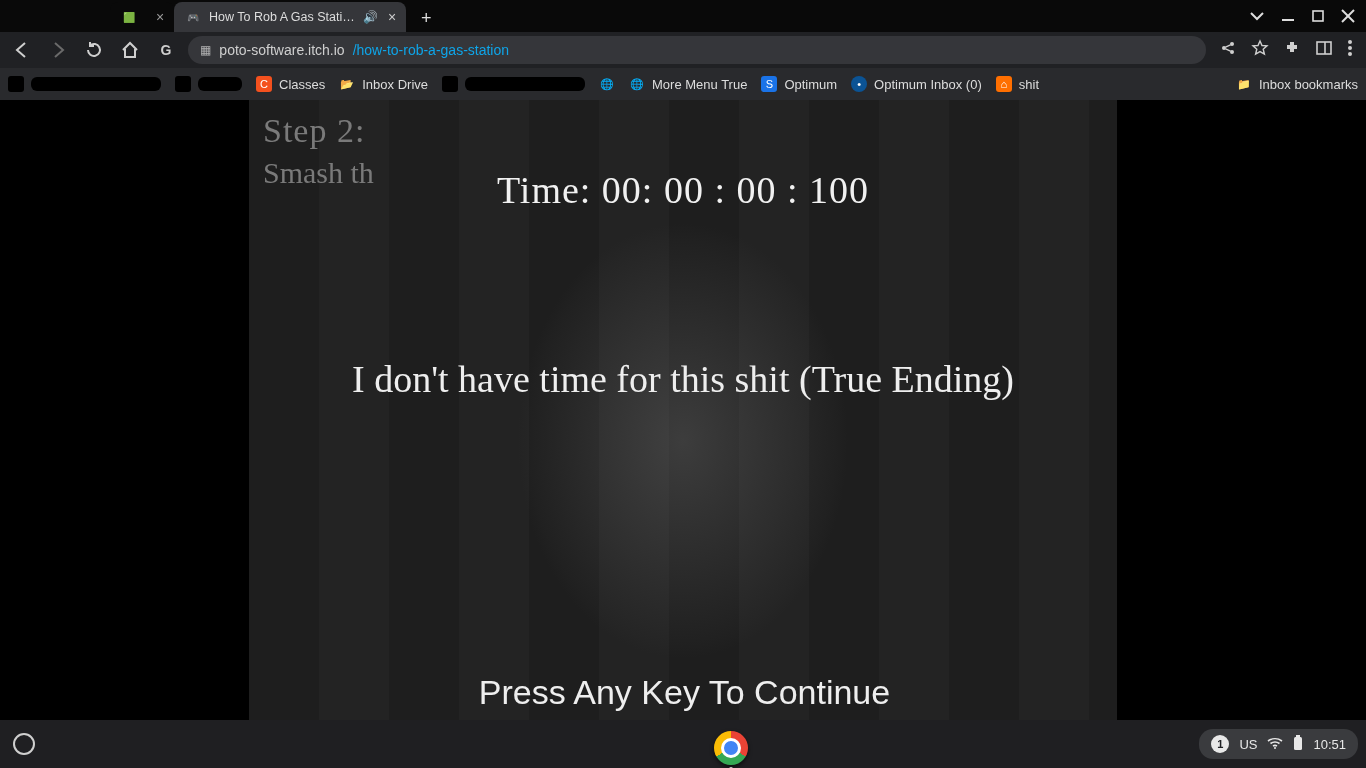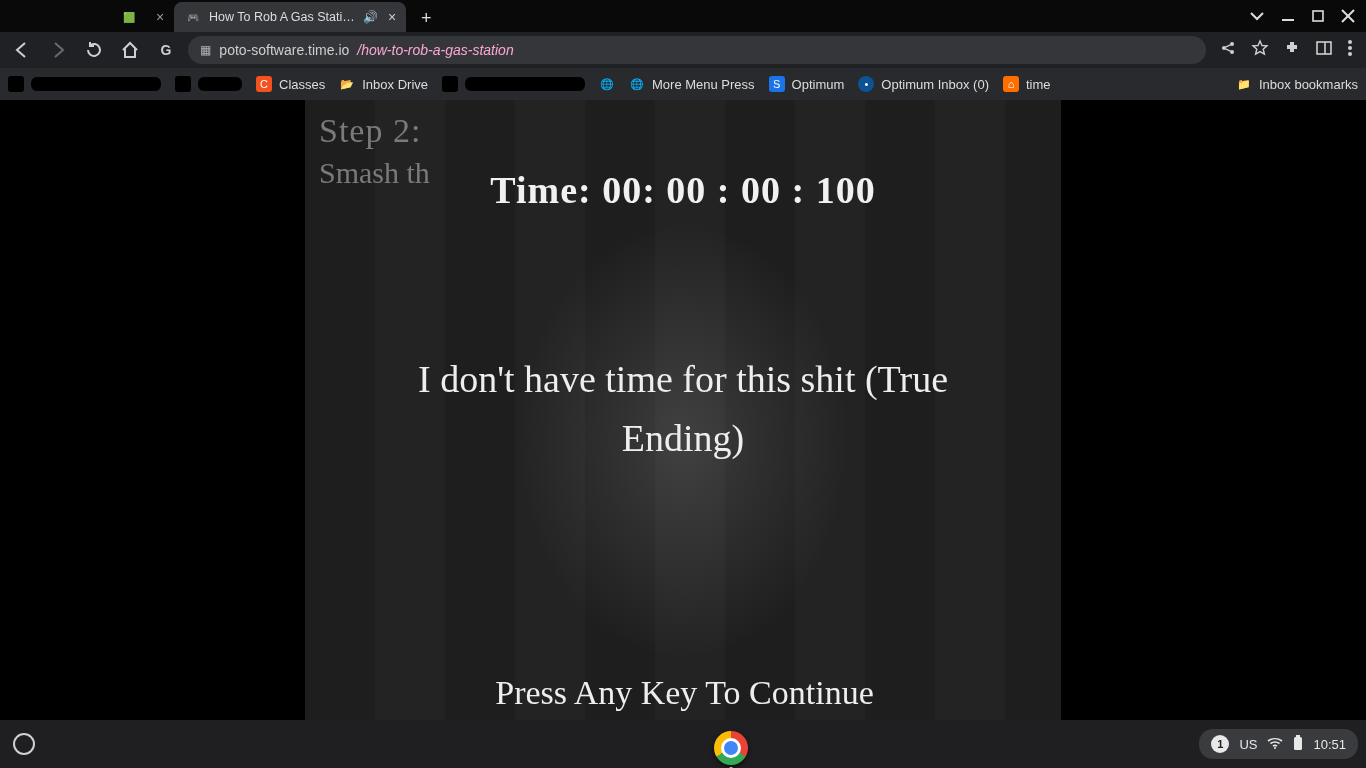--- a/index.html
+++ b/index.html
@@ -13,45 +13,45 @@
   .tab.active{background:#35363a;}
   .tab .fav{width:16px;height:16px;display:inline-flex;align-items:center;justify-content:center;font-size:10px;}
   .tab .title{white-space:nowrap;overflow:hidden;text-overflow:ellipsis;flex:0 1 auto;}
   .tab .audio{font-size:12px;}
   .tab .x{font-size:14px;margin-left:2px;opacity:.9;}
   .newtab{width:28px;height:28px;display:flex;align-items:center;justify-content:center;color:#ddd;font-size:18px;margin-left:6px;}
   .addrrow{height:36px;background:#202124;display:flex;align-items:center;padding:0 8px;gap:8px;}
   .navbtn{width:28px;height:28px;display:flex;align-items:center;justify-content:center;color:#cfcfcf;border-radius:50%;}
   .navbtn.disabled{color:#6a6a6a;}
   .omnibox{flex:1;height:28px;background:#35363a;border-radius:14px;display:flex;align-items:center;padding:0 12px;color:#cfcfcf;font-size:14px;gap:8px;}
-  .omnibox .path{color:#f9a8d4;font-style:italic;}
+  .omnibox .path{color:#0ea5e9;}
   .righticons{display:flex;align-items:center;gap:16px;padding:0 6px;}
   .bmrow{height:32px;background:#292a2d;display:flex;align-items:center;padding:0 8px;gap:14px;font-size:13px;color:#ddd;}
   .bm{display:flex;align-items:center;gap:7px;white-space:nowrap;}
   .bm .fav{width:16px;height:16px;display:inline-flex;align-items:center;justify-content:center;font-size:11px;border-radius:3px;}
   .bm.redacted .fav{background:#000;}
   .bm.redacted .bar{height:14px;background:#000;border-radius:6px;}
   .bmrow .spacer{flex:1;}
   
   .viewport{position:absolute;left:0;right:0;top:100px;bottom:48px;background:#000;display:flex;justify-content:center;}
-  .game{position:relative;width:756px;height:100%;
+  .game{position:relative;width:868px;height:100%;
         background:
           radial-gradient(ellipse 220px 290px at 50% 55%, rgba(170,170,170,.22), rgba(80,80,80,.05) 70%, transparent 75%),
           repeating-linear-gradient(90deg, #1e1e1e 0 70px, #232323 70px 140px),
           linear-gradient(#1a1a1a,#111);
         overflow:hidden;color:#e9e9e9;}
   .bgstep{position:absolute;left:14px;top:12px;font-family:'Comic Sans MS','Chalkboard SE',cursive;color:#7a7a7a;}
   .bgstep .s1{font-size:34px;letter-spacing:1px;}
   .bgstep .s2{font-size:30px;margin-top:6px;}
   .gamecomplete{position:absolute;left:0;right:0;top:10px;text-align:center;
         font-family:'Comic Sans MS','Chalkboard SE',cursive;font-size:44px;font-weight:900;font-style:italic;letter-spacing:2px;
         color:#39ff14;-webkit-text-stroke:2px #0b4d00;text-shadow:0 0 10px rgba(57,255,20,.9),0 0 22px rgba(57,255,20,.6);}
-  .timer{position:absolute;left:0;right:0;top:68px;text-align:center;font-family:'Comic Sans MS','Chalkboard SE',cursive;font-size:38px;color:#f1f1f1;letter-spacing:1px;font-weight:bold;}
+  .timer{position:absolute;left:0;right:0;top:68px;text-align:center;font-family:'Comic Sans MS','Chalkboard SE',cursive;font-size:38px;color:#f1f1f1;letter-spacing:1px;}
   .ending{position:absolute;left:0;right:0;top:250px;text-align:center;font-family:'Comic Sans MS','Chalkboard SE',cursive;font-size:38px;color:#eee;padding:0 50px;line-height:1.55;}
-  .presskey{position:absolute;left:3px;right:0;bottom:8px;text-align:center;font-family:Liberation Serif, serif;font-size:34px;color:#eee;}
+  .presskey{position:absolute;left:3px;right:0;bottom:8px;text-align:center;font-family:Liberation Sans, sans-serif;font-size:34px;color:#eee;}
   
   .shelf{position:absolute;left:0;right:0;bottom:0;height:48px;background:#1f1f22;display:flex;align-items:center;}
   .launcher{width:48px;height:48px;display:flex;align-items:center;justify-content:center;}
   .launcher .circ{width:18px;height:18px;border:2px solid #cfcfcf;border-radius:50%;}
   .shelf-center{position:absolute;left:50%;transform:translateX(-50%);top:4px;}
   .chromeicon{width:34px;height:34px;border-radius:50%;
        background:conic-gradient(#ea4335 0 120deg,#34a853 120deg 240deg,#fbbc05 240deg 360deg);
        box-shadow:0 2px 4px rgba(0,0,0,.6);}
   .chromeicon::after{content:"";display:block;width:14px;height:14px;border-radius:50%;background:#4285f4;border:3px solid #fff;position:relative;left:7px;top:7px;}
   .chromeicon-wrap{position:relative;}
@@ -126,21 +126,21 @@
     </div>
   <div class="navbtn">
       <svg width="18" height="18">
         <path d="M2 9 L9 2 L16 9 M4 8v8h10V8" fill="none" stroke="currentColor" stroke-width="2"></path>
       </svg>
     </div>
   <div class="navbtn" style="font-weight:700;font-size:14px;">G</div>
 
   <div class="omnibox">
     <span style="font-size:12px;opacity:.8">▦</span>
-    <span>poto-software.time.io</span>
+    <span>poto-software.itch.io</span>
       <span class="path">/how-to-rob-a-gas-station</span>
   </div>
 
   <div class="righticons">
     <span><svg width="16" height="16">
           <circle cx="4" cy="8" r="2" fill="#cfcfcf"></circle>
           <circle cx="12" cy="4" r="2" fill="#cfcfcf"></circle>
           <circle cx="12" cy="12" r="2" fill="#cfcfcf"></circle>
           <line x1="5.5" y1="7.2" x2="10.5" y2="4.8" stroke="#cfcfcf" stroke-width="1.4"></line>
           <line x1="5.5" y1="8.8" x2="10.5" y2="11.2" stroke="#cfcfcf" stroke-width="1.4"></line>
@@ -182,33 +182,33 @@
     </div>
   <div class="bm redacted">
       <span class="fav"></span>
       <span class="bar" style="width:120px"></span>
     </div>
   <div class="bm">
       <span class="fav">🌐</span>
     </div>
   <div class="bm">
       <span class="fav">🌐</span>
-      <span>More Menu Press</span>
+      <span>More Menu True</span>
     </div>
   <div class="bm">
       <span class="fav" style="background:#1a73e8;color:#fff">S</span>
       <span>Optimum</span>
     </div>
   <div class="bm">
       <span class="fav" style="background:#0b5394;color:#fff;border-radius:50%">•</span>
       <span>Optimum Inbox (0)</span>
     </div>
   <div class="bm">
       <span class="fav" style="background:#ff6f00;color:#fff">⌂</span>
-      <span>time</span>
+      <span>shit</span>
     </div>
   <div class="spacer"></div>
   <div class="bm">
       <span class="fav">📁</span>
       <span>Inbox bookmarks</span>
     </div>
 </div>
 
 <div class="viewport">
   <div class="game">

